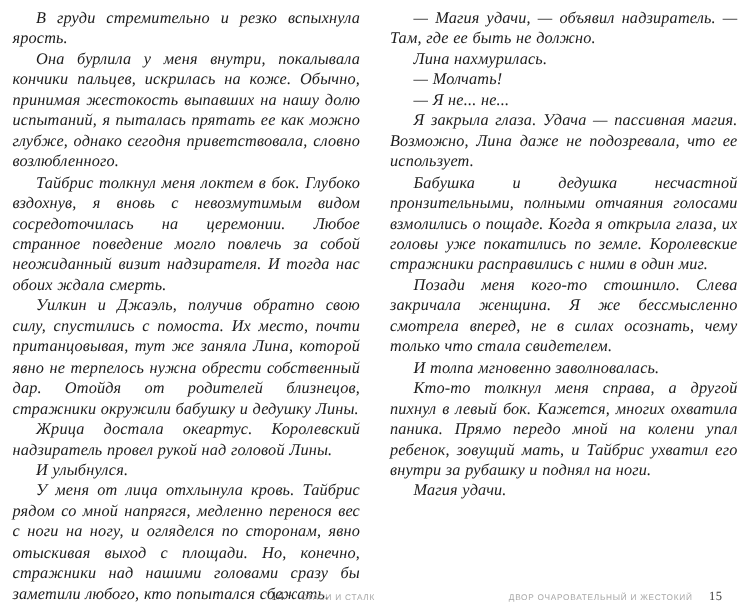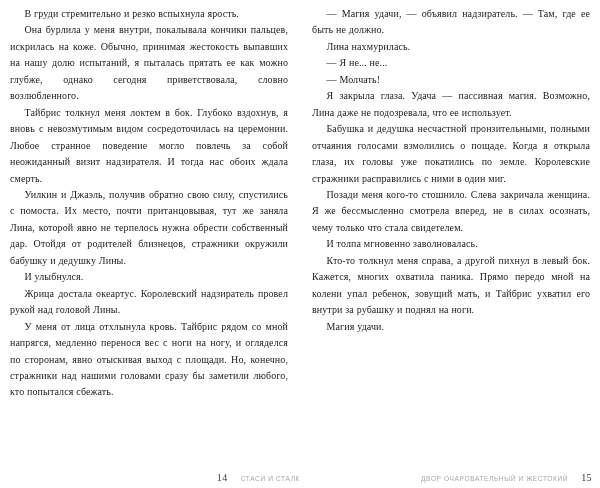--- a/index.html
+++ b/index.html
@@ -37,46 +37,47 @@
     width: 300px;
     padding: 6px 10px 0 12px;
   }
   .text-block {
     flex: 1 1 auto;
   }
   p.para {
     margin: 0;
     text-align: justify;
     text-indent: 1.45em;
-    font-size: 10px;
+    font-size: 13px;
     line-height: 16.45px;
     letter-spacing: 0.01em;
     -webkit-hyphens: manual;
     hyphens: manual;
     word-spacing: 0.02em;
+    font-style: italic;
   }
   p.para.dialogue {
     text-indent: 1.45em;
   }
   .footer {
     position: absolute;
     bottom: 5px;
     left: 0;
     right: 0;
     display: flex;
     align-items: baseline;
     font-size: 7.2px;
     color: #9b9b9b;
     letter-spacing: 0.06em;
   }
   .page-left .footer {
     justify-content: flex-end;
   }
   .page-right .footer {
-    padding-right: 8px;
+    padding-right: 22px;
     justify-content: flex-end;
   }
   .folio {
     font-family: "Liberation Serif", "DejaVu Serif", serif;
     font-size: 10px;
     color: #3a3a3a;
     font-weight: 400;
   }
   .running-head {
     font-family: "Liberation Sans", "DejaVu Sans", sans-serif;
@@ -92,36 +93,36 @@
 <body>
 
 <div class="spread">
 
   <div class="page page-left">
     <div class="text-block">
       <p class="para">В груди стремительно и резко вспыхнула ярость.</p>
       <p class="para">Она бурлила у меня внутри, покалывала кончики пальцев, искрилась на коже. Обычно, принимая жестокость выпавших на нашу долю испытаний, я пыталась прятать ее как можно глубже, однако сегодня приветствовала, словно возлюбленного.</p>
       <p class="para">Тайбрис толкнул меня локтем в бок. Глубоко вздохнув, я вновь с невозмутимым видом сосредоточилась на церемонии. Любое странное поведение могло повлечь за собой неожиданный визит надзирателя. И тогда нас обоих ждала смерть.</p>
       <p class="para">Уилкин и Джаэль, получив обратно свою силу, спустились с помоста. Их место, почти пританцовывая, тут же заняла Лина, которой явно не терпелось нужна обрести собственный дар. Отойдя от родителей близнецов, стражники окружили бабушку и дедушку Лины.</p>
+      <p class="para">Жрица достала океартус. Королевский надзиратель провел рукой над головой Лины.</p>
       <p class="para">И улыбнулся.</p>
-      <p class="para">Жрица достала океартус. Королевский надзиратель провел рукой над головой Лины.</p>
       <p class="para">У меня от лица отхлынула кровь. Тайбрис рядом со мной напрягся, медленно перенося вес с ноги на ногу, и огляделся по сторонам, явно отыскивая выход с площади. Но, конечно, стражники над нашими головами сразу бы заметили любого, кто попытался сбежать.</p>
     </div>
     <div class="footer">
       <span class="folio">14</span>
       <span class="running-head">СТАСИ И СТАЛК</span>
     </div>
   </div>
 
   <div class="page page-right">
     <div class="text-block">
       <p class="para dialogue">— Магия удачи, — объявил надзиратель. — Там, где ее быть не должно.</p>
       <p class="para">Лина нахмурилась.</p>
+      <p class="para dialogue">— Молчать!</p>
       <p class="para dialogue">— Я не... не...</p>
-      <p class="para dialogue">— Молчать!</p>
       <p class="para">Я закрыла глаза. Удача — пассивная магия. Возможно, Лина даже не подозревала, что ее использует.</p>
       <p class="para">Бабушка и дедушка несчастной пронзительными, полными отчаяния голосами взмолились о пощаде. Когда я открыла глаза, их головы уже покатились по земле. Королевские стражники расправились с ними в один миг.</p>
       <p class="para">Позади меня кого-то стошнило. Слева закричала женщина. Я же бессмысленно смотрела вперед, не в силах осознать, чему только что стала свидетелем.</p>
       <p class="para">И толпа мгновенно заволновалась.</p>
       <p class="para">Кто-то толкнул меня справа, а другой пихнул в левый бок. Кажется, многих охватила паника. Прямо передо мной на колени упал ребенок, зовущий мать, и Тайбрис ухватил его внутри за рубашку и поднял на ноги.</p>
       <p class="para">Магия удачи.</p>
     </div>
     <div class="footer">
       <span class="running-head">ДВОР ОЧАРОВАТЕЛЬНЫЙ И ЖЕСТОКИЙ</span>
       <span class="folio">15</span>

